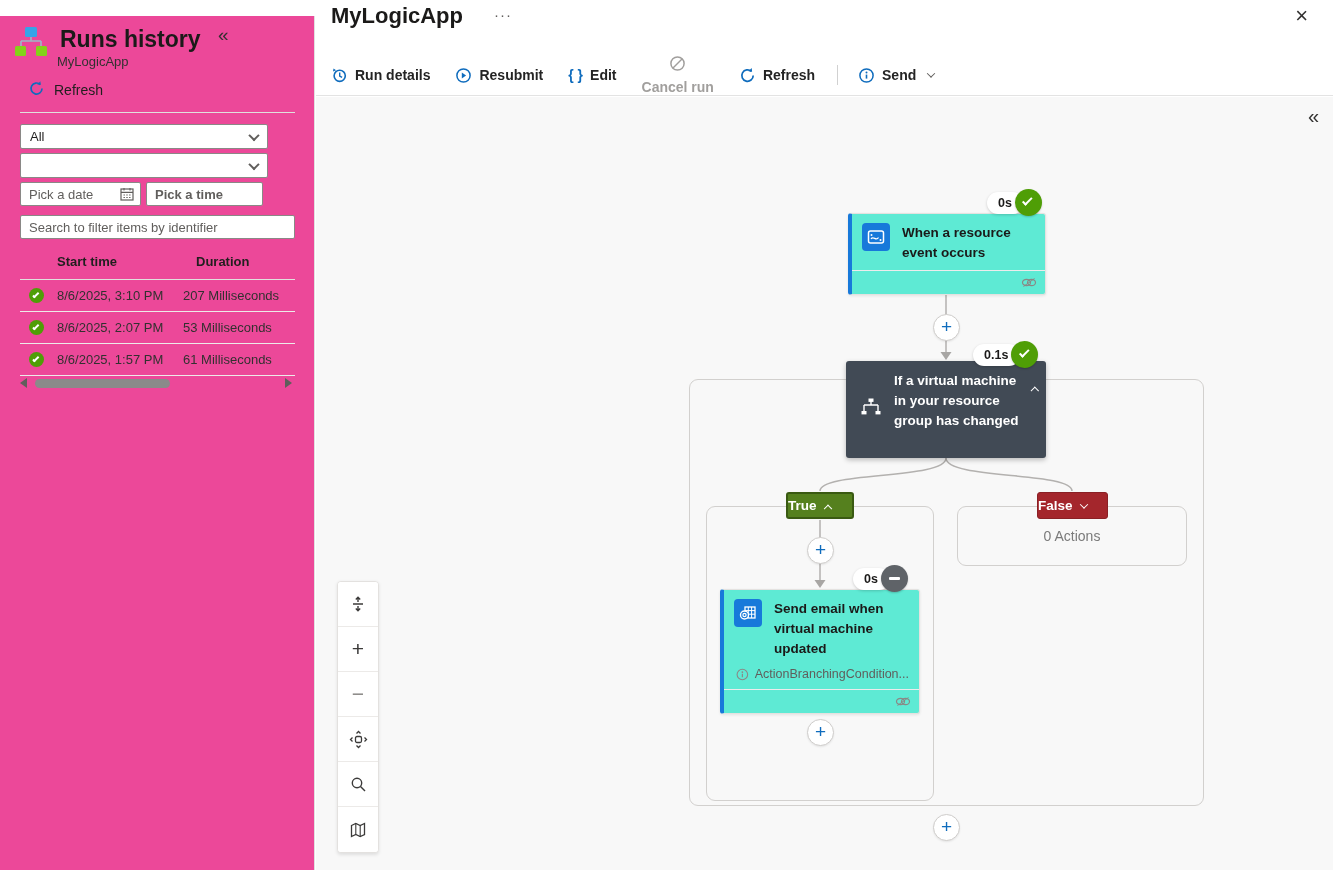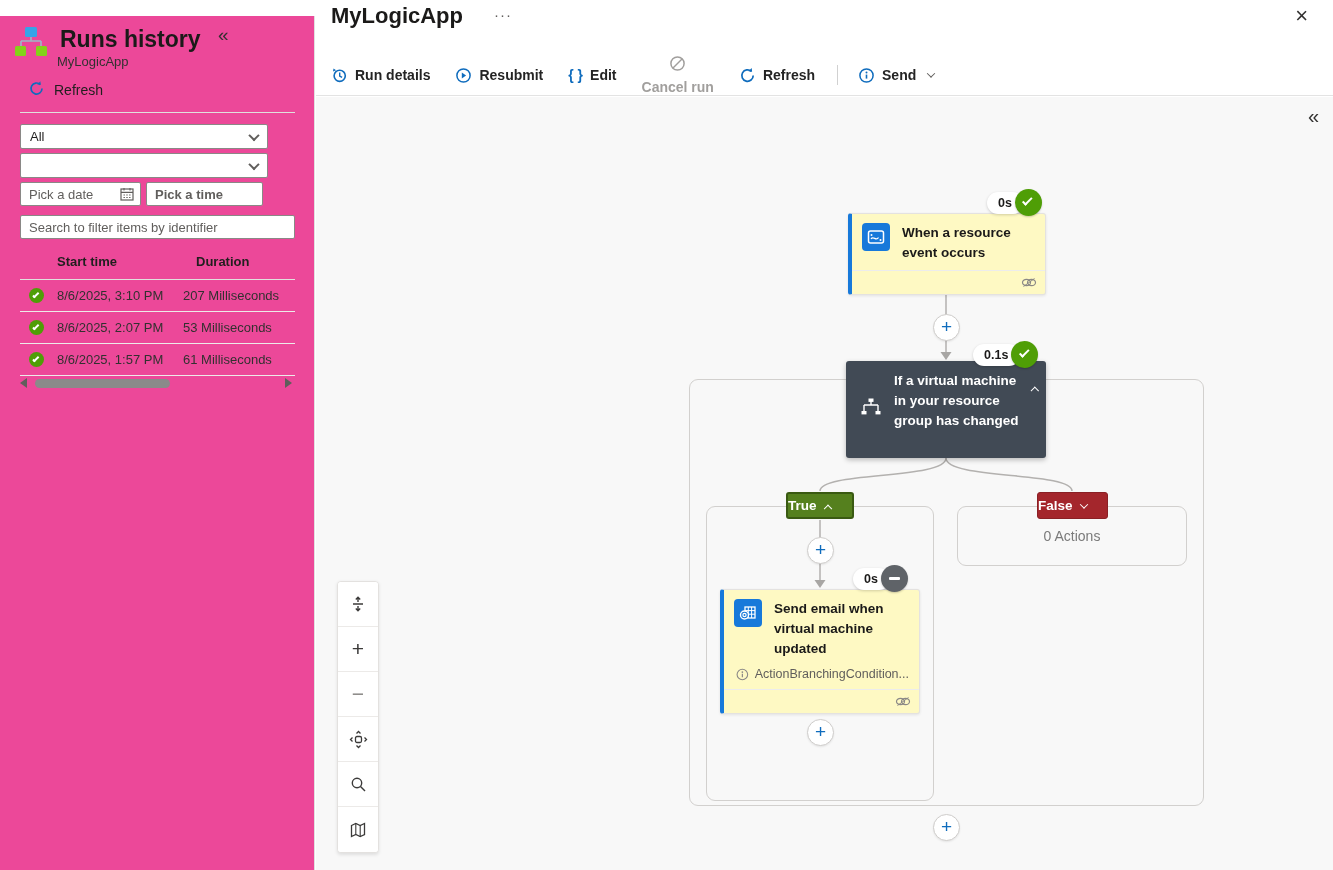--- a/index.html
+++ b/index.html
@@ -46,21 +46,21 @@
   .cmd { display:flex; align-items:center; gap:7px; font-size:14px; font-weight:bold; color:#242424; margin-right:25px; cursor:pointer; white-space:nowrap; }
   .cmd.disabled { color:#a19f9d; cursor:default;flex-direction:column; }
   .cmd-sep { width:1px; height:20px; background:#d1d1d1; margin:0 20px 0 -3px; }
 
   
   .canvas { position:absolute; left:316px; top:97px; width:1017px; height:773px; background:#f8f8f8; overflow:hidden; }
   .cv-collapse { position:absolute; right:14px; top:8px; font-size:20px; color:#323130; cursor:pointer; }
   svg.wires { position:absolute; left:0; top:0; pointer-events:none; }
 
   .container-box { position:absolute; border:1px solid #d2d0ce; border-radius:9px; background:transparent; }
-  .card { position:absolute; background:#fef9c3; border:1px solid #e4e2e0; border-left:4px solid var(--accent2); border-radius:3px; box-shadow:0 1px 3px rgba(0,0,0,.09); cursor:pointer; }
+  .card { position:absolute; background:#5eead4; border:1px solid #e4e2e0; border-left:4px solid var(--accent2); border-radius:3px; box-shadow:0 1px 3px rgba(0,0,0,.09); cursor:pointer; }
   .card-body { display:flex; padding:9px 10px 6px 10px; gap:12px; }
   .tile { width:28px; height:28px; border-radius:4px; background:var(--accent2); flex:none; display:flex; align-items:center; justify-content:center; }
   .card-title { font-size:13.5px; font-weight:bold; color:#1b1a19; line-height:20px; width:132px; }
   .card-note { display:flex; align-items:center; gap:6px; font-size:12.5px; color:#605e5c; padding:2px 10px 6px 12px; }
   .card-foot { border-top:1px solid #ececec; height:24px; display:flex; align-items:center; justify-content:flex-end; padding:0 8px; }
 
   .badge { position:absolute; display:flex; align-items:center; z-index:5; }
   .badge .pill { background:#fff; border-radius:13px; box-shadow:0 1px 3px rgba(0,0,0,.18); font-size:12.5px; font-weight:bold; color:#1b1a19; padding:4px 12px 4px 11px; margin-right:-9px; }
   .badge .st { width:27px; height:27px; border-radius:50%; display:flex; align-items:center; justify-content:center; box-shadow:0 1px 2px rgba(0,0,0,.2); }
   .st.green { background:var(--green); }

